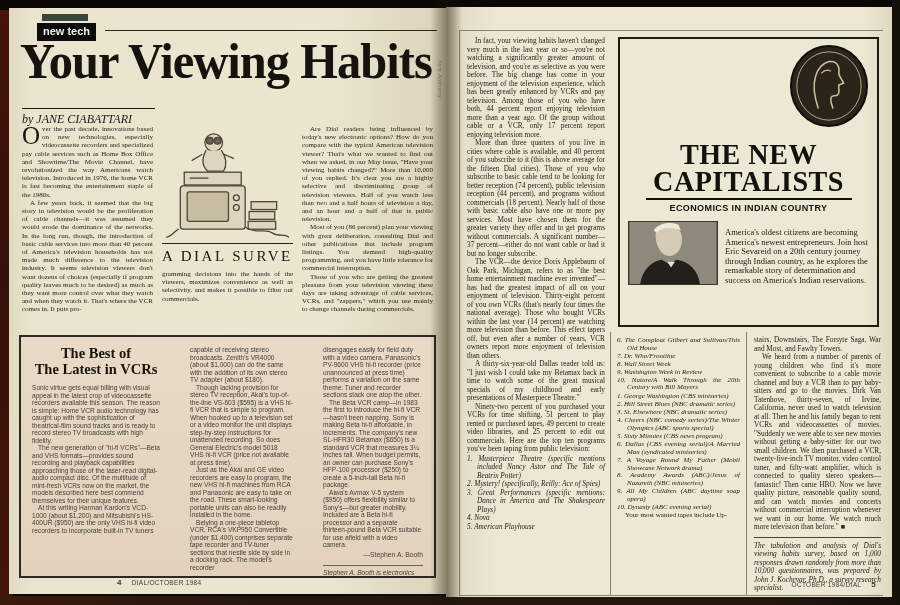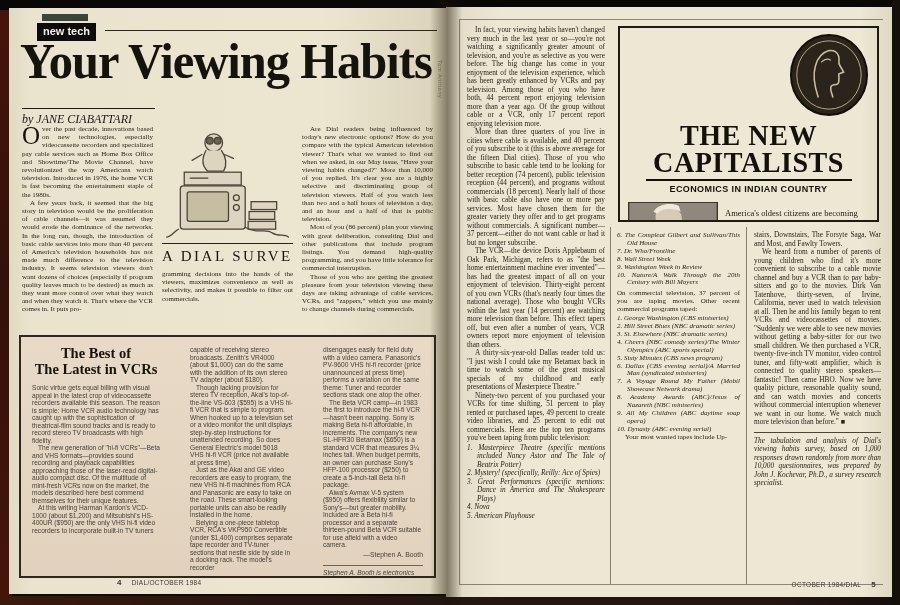--- a/index.html
+++ b/index.html
@@ -58,30 +58,30 @@
   .sb-bio { margin-top:7px; border-top:1px solid #6b6458; padding-top:3px; font-style:italic;
             font-family:"Liberation Sans",sans-serif; font-size:6.6px; line-height:7.5px; color:#45403a; }
 
   .lp-footer { position:absolute; left:108px; bottom:7px; font-family:"Liberation Sans",sans-serif;
                font-size:6.5px; color:#3e392f; letter-spacing:.3px; }
   .lp-footer .num { font-weight:bold; font-size:8px; margin-right:10px; }
   .v-credit { position:absolute; right:3px; top:52px; writing-mode:vertical-rl; font-size:5.5px;
               color:#8a8169; font-family:"Liberation Sans",sans-serif; letter-spacing:.6px; }
 
   
-  .rp { position:absolute; left:13px; top:12px; width:424px; height:566px; display:flex;
+  .rp { position:absolute; left:13px; top:23px; width:424px; height:566px; display:flex;
         border:1px solid rgba(62,53,41,.55); border-right:none; }
   .rp-col1 { width:150px; padding:6px 5px 0 7px; overflow:hidden; }
   .rp-rest { flex:1; display:flex; flex-direction:column; }
   .rp .bt { font-size:7.3px; line-height:8.5px; }
   .list { margin-top:1px; }
   .li { padding-left:10px; text-indent:-10px; font-style:italic; }
   .tail { text-indent:8px; }
 
-  .ad { margin:6px 4px 5px 8px; border:2px solid #1e1a14; position:relative; height:196px; padding:8px 8px; overflow:hidden; }
+  .ad { margin:6px 4px 5px 8px; border:2px solid #1e1a14; position:relative; height:290px; padding:16px 8px; overflow:hidden; }
   .coin { position:absolute; right:8px; top:5px; width:80px; height:84px; }
   .ad-title { margin-top:86px; text-align:center; font-weight:bold; font-size:29px; line-height:27px;
               color:#14100b; letter-spacing:.5px; transform:scaleX(.97); }
   .ad-rule { width:206px; margin:3px auto; border-top:2px solid #14100b; }
   .ad-sub { text-align:center; font-family:"Liberation Sans",sans-serif; font-weight:bold; font-size:9px;
             letter-spacing:.4px; color:#14100b; }
   .ad-body { display:flex; gap:7px; margin-top:8px; align-items:flex-end; }
   .ad-photo { width:90px; height:64px; flex:none; }
   .ad-text { font-size:8.5px; line-height:9.5px; color:#1c1812; }
   .ad-prem { margin-top:3px; font-weight:bold; font-size:10.5px; line-height:12px; color:#14100b; }
@@ -239,21 +239,20 @@
 
       <div class="rp-lower">
         <div class="rp-col2">
           <div class="bt list">
               <div class="li">6. The Compleat Gilbert and Sullivan/This Old House</div>
               <div class="li">7. Dr. Who/Frontline</div>
               <div class="li">8. Wall Street Week</div>
               <div class="li">9. Washington Week in Review</div>
               <div class="li">10. Nature/A Walk Through the 20th Century with Bill Moyers</div>
             </div>
-          <div class="bt" style="margin-top:3px;">On commercial television, 37 percent of you are taping movies. Other recent commercial programs taped:</div>
           <div class="bt list">
               <div class="li">1. George Washington (CBS miniseries)</div>
               <div class="li">2. Hill Street Blues (NBC dramatic series)</div>
               <div class="li">3. St. Elsewhere (NBC dramatic series)</div>
               <div class="li">4. Cheers (NBC comedy series)/The Winter Olympics (ABC sports special)</div>
               <div class="li">5. Sixty Minutes (CBS news program)</div>
               <div class="li">6. Dallas (CBS evening serial)/A Married Man (syndicated miniseries)</div>
               <div class="li">7. A Voyage Round My Father (Mobil Showcase Network drama)</div>
               <div class="li">8. Academy Awards (ABC)/Jesus of Nazareth (NBC miniseries)</div>
               <div class="li">9. All My Children (ABC daytime soap opera)</div>

